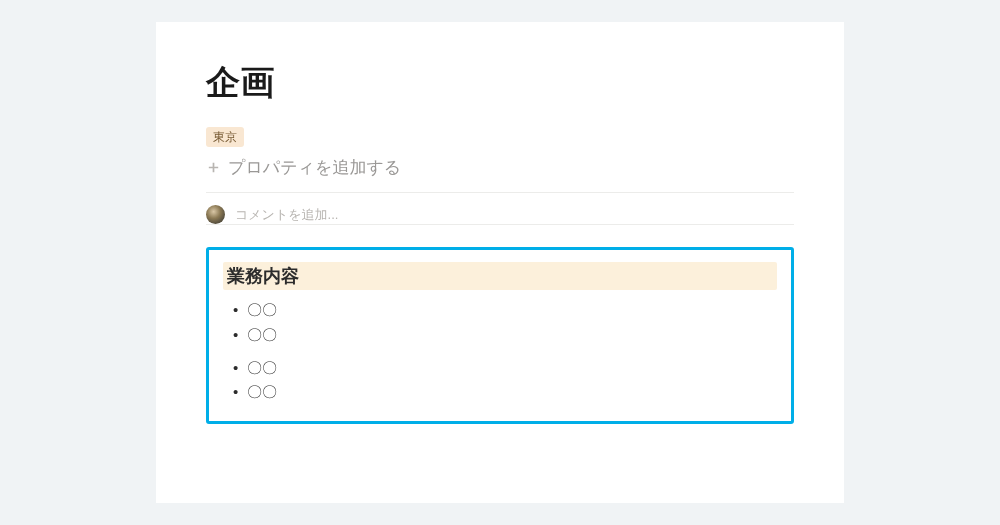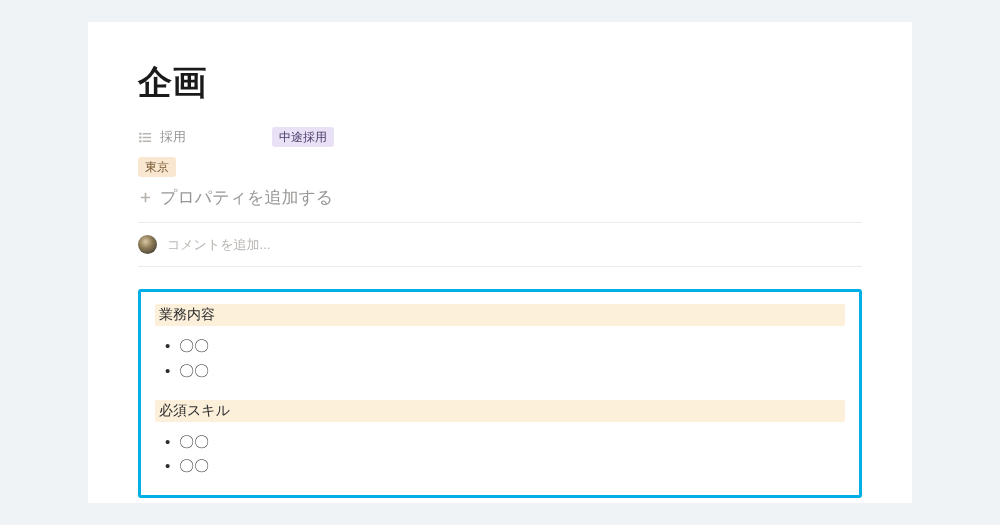--- a/index.html
+++ b/index.html
@@ -7,21 +7,21 @@
       background: #f0f3f5;
       font-family: -apple-system, BlinkMacSystemFont, "Segoe UI", "Hiragino Sans", "Yu Gothic UI", sans-serif;
       width: 1000px;
       height: 525px;
       padding: 22px 0;
       display: flex;
       justify-content: center;
     }
     .page {
       background: #ffffff;
-      width: 824px;
+      width: 688px;
       padding: 38px 50px 30px 50px;
       position: relative;
     }
     .title {
       font-size: 34px;
       font-weight: 700;
       color: #1a1a1a;
       margin-bottom: 16px;
       letter-spacing: 0.5px;
     }
@@ -80,21 +80,20 @@
       gap: 7px;
       cursor: pointer;
     }
     .add-prop-text {
       color: #9a9896;
     }
     .comment-block {
       border-top: 1px solid #ececea;
       margin-top: 10px;
       padding-top: 12px;
-      padding-bottom: 12px;
       border-bottom: 1px solid #ececea;
       display: flex;
       align-items: center;
       gap: 10px;
       cursor: text;
     }
     .avatar {
       width: 19px;
       height: 19px;
       border-radius: 50%;
@@ -105,22 +104,22 @@
       font-size: 13px;
       color: #b8b5b1;
     }
     .highlight-box {
       margin-top: 22px;
       border: 3px solid #00aee8;
       border-radius: 3px;
       padding: 12px 14px 16px 14px;
     }
     .section-heading {
-      font-size: 14px;
-      font-weight: 400;
+      font-size: 18px;
+      font-weight: 700;
       color: #2c2c2c;
       background: #fcf0db;
       padding: 2px 4px;
       margin-bottom: 6px;
       border-radius: 2px;
     }
     .section-heading.second {
       margin-top: 16px;
     }
     .bullet-list {
@@ -145,36 +144,20 @@
   </style>
 </head>
 <body>
 
 <div class="page">
 
   <h1 class="title">企画</h1>
 
   <div class="properties">
 
-    <div class="prop-row">
-      <div class="prop-label">
-        <svg class="prop-icon-svg" viewBox="0 0 16 16">
-          <line x1="5" y1="4" x2="14" y2="4"></line>
-            <line x1="5" y1="8" x2="14" y2="8"></line>
-            <line x1="5" y1="12" x2="14" y2="12"></line>
-          <circle cx="2.5" cy="4" r="0.6"></circle>
-            <circle cx="2.5" cy="8" r="0.6"></circle>
-            <circle cx="2.5" cy="12" r="0.6"></circle>
-        </svg>
-        <span>採用</span>
-      </div>
-      <div>
-        <span class="pill pill-purple">中途採用</span>
-      </div>
-    </div>
 
     <div class="prop-row">
       <div>
         <span class="pill pill-orange">東京</span>
       </div>
     </div>
 
     <div class="add-prop">
       <svg class="prop-icon-svg plus-icon-svg" viewBox="0 0 16 16">
         <path d="M8 3 L8 13 M3 8 L13 8"></path>
@@ -189,21 +172,20 @@
   </div>
 
   <div class="highlight-box">
 
     <h2 class="section-heading">業務内容</h2>
     <ul class="bullet-list">
       <li>〇〇</li>
       <li>〇〇</li>
     </ul>
 
-    <h2 class="section-heading second">必須スキル</h2>
     <ul class="bullet-list">
       <li>〇〇</li>
       <li>〇〇</li>
     </ul>
 
   </div>
 
 </div>
 
 </body></html>

